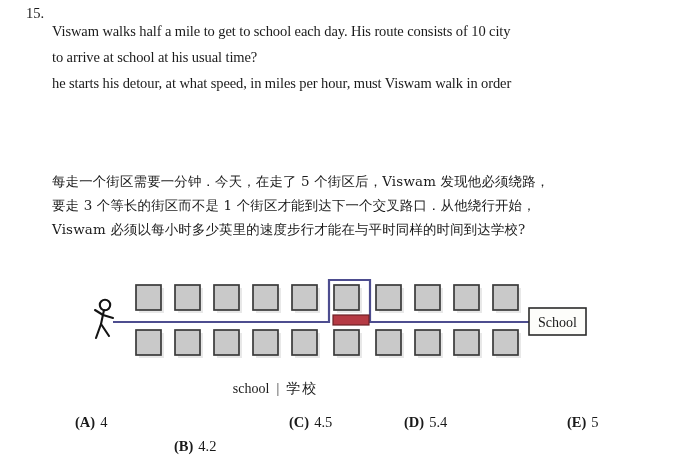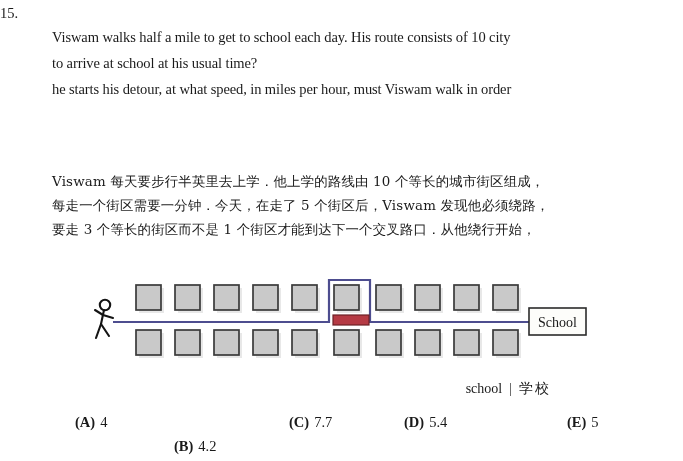--- a/index.html
+++ b/index.html
@@ -23,36 +23,37 @@
     top: 0;
     width: 683px;
   }
   .prob-row {
     display: flex;
     align-items: flex-start;
   }
   .prob-num {
     width: 44px;
     min-width: 44px;
+    text-align: right;
     padding-right: 8px;
     font-size: 14.5px;
     line-height: 26px;
     font-family: "Liberation Serif", "DejaVu Serif", serif;
   }
   .prob-body {
     width: 585px;
   }
   .eng-line {
     font-size: 14.5px;
     line-height: 26px;
     letter-spacing: -0.1px;
     white-space: nowrap;
     font-family: "Liberation Serif", "DejaVu Serif", serif;
   }
-  .eng-line.first { padding-top: 24px; }
+  .eng-line.first { padding-top: 18px; }
 
   
   #translation {
     position: absolute;
     left: 52px;
     top: 170px;
     width: 600px;
   }
   .cn-line {
     font-size: 13.4px;
@@ -71,21 +72,21 @@
     height: 100px;
   }
   #diagram svg { display: block; }
 
   
   #caption {
     position: absolute;
     left: 0;
     top: 380px;
     width: 551px;
-    text-align: right;
+    text-align: center;
     font-size: 14px;
     font-family: "Liberation Serif", "DejaVu Serif", serif;
   }
   #caption .cap-sep {
     display: inline-block;
     padding: 0 7px;
     color: #333;
   }
   #caption .cap-cn {
     font-family: "DejaVu Serif", "Liberation Serif", serif;
@@ -122,23 +123,23 @@
     <div class="prob-num">15.</div>
     <div class="prob-body">
       <div class="eng-line first">Viswam walks half a mile to get to school each day.  His route consists of 10 city</div>
       <div class="eng-line">to arrive at school at his usual time?</div>
       <div class="eng-line">he starts his detour, at what speed, in miles per hour, must Viswam walk in order</div>
     </div>
   </div>
 </div>
 
 <div id="translation">
-  <div class="cn-line">Viswam 每天要步行半英里去上学．他上学的路线由 10 个等长的城市街区组成，</div>
   <div class="cn-line">每走一个街区需要一分钟．今天，在走了 5 个街区后，Viswam 发现他必须绕路，</div>
   <div class="cn-line">要走 3 个等长的街区而不是 1 个街区才能到达下一个交叉路口．从他绕行开始，</div>
+  <div class="cn-line">Viswam 必须以每小时多少英里的速度步行才能在与平时同样的时间到达学校?</div>
 </div>
 
 <div id="diagram">
   <svg width="683" height="100" viewBox="0 0 683 100" xmlns="http://www.w3.org/2000/svg">
 
     <g>
       <rect x="139" y="16" width="25" height="25" fill="#e8e8e8"></rect>
       <rect x="136" y="13" width="25" height="25" fill="#c9c9c9" stroke="#3a3a3a" stroke-width="1.7"></rect>
       <rect x="178" y="16" width="25" height="25" fill="#e8e8e8"></rect>
       <rect x="175" y="13" width="25" height="25" fill="#c9c9c9" stroke="#3a3a3a" stroke-width="1.7"></rect>
@@ -208,21 +209,21 @@
 </div>
 
 <div id="choices">
   <div class="choice" style="left:0px;margin-left:31px;">
     <span class="lbl">(A)</span><span class="val">4</span>
   </div>
   <div class="choice" style="left:130px;margin-top:24px;">
     <span class="lbl">(B)</span><span class="val">4.2</span>
   </div>
   <div class="choice" style="left:245px;">
-    <span class="lbl">(C)</span><span class="val">7.7</span>
+    <span class="lbl">(C)</span><span class="val">4.5</span>
   </div>
   <div class="choice" style="left:360px;">
     <span class="lbl">(D)</span><span class="val">5.4</span>
   </div>
   <div class="choice" style="left:475px;margin-left:48px;">
     <span class="lbl">(E)</span><span class="val">5</span>
   </div>
 </div>
 
 </body></html>

